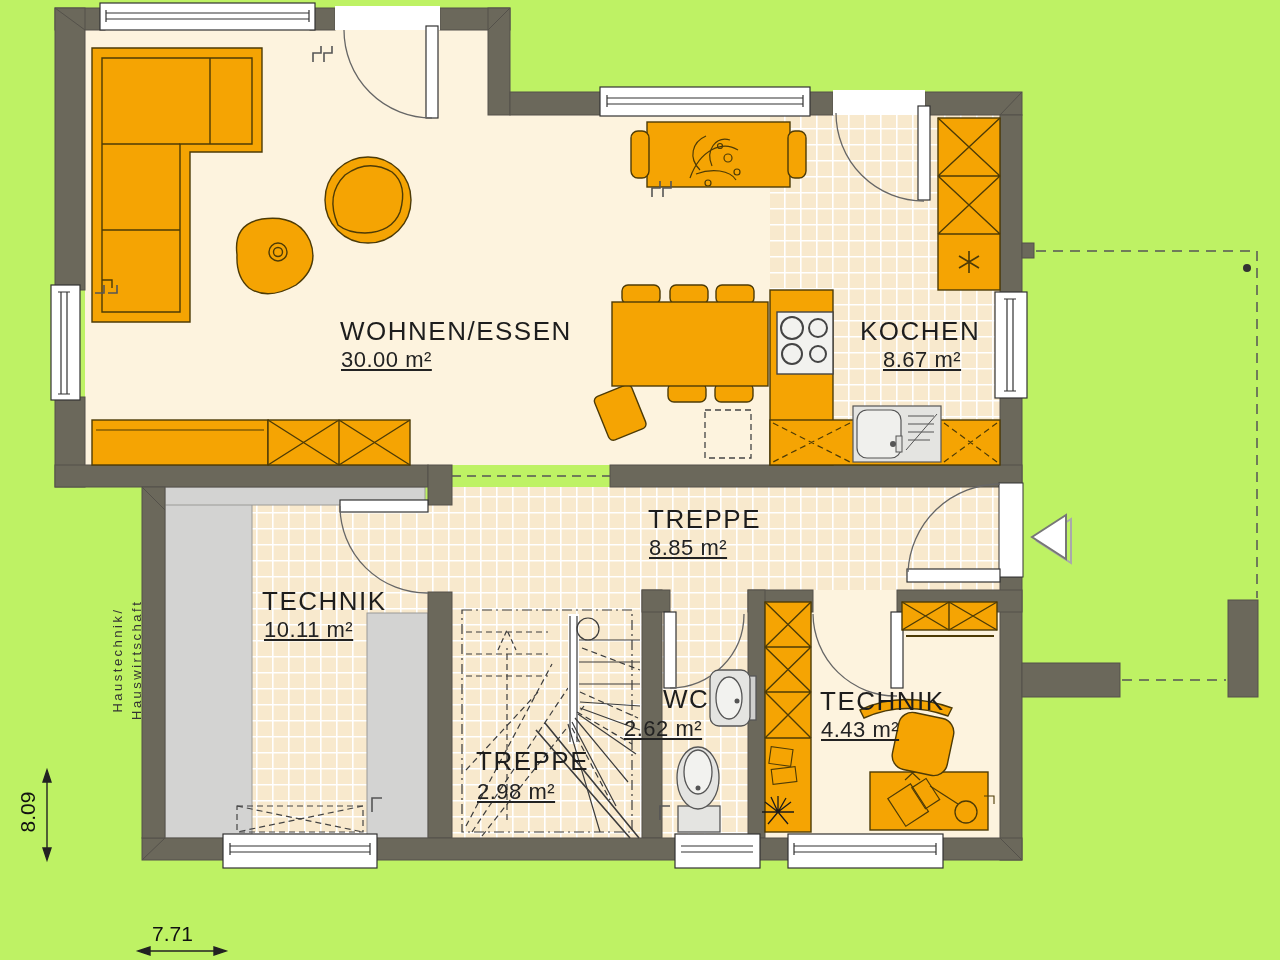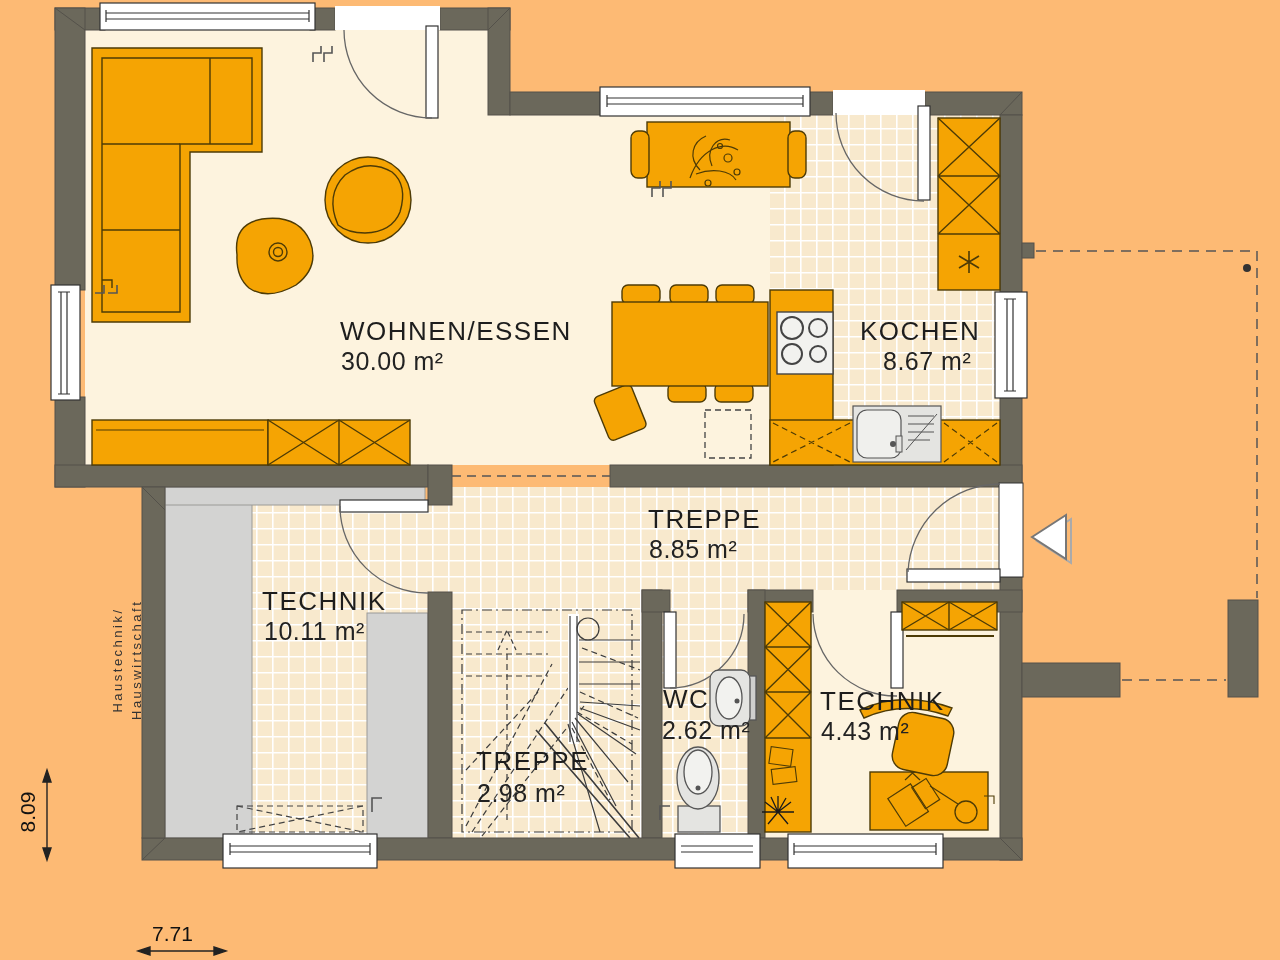--- a/index.html
+++ b/index.html
@@ -1,27 +1,28 @@
 <!DOCTYPE html>
 <html><head>
 <meta charset="utf-8">
 <style>
   html,body { margin:0; padding:0; background:#ffffff; }
   #stage {
-    position:relative; width:1280px; height:960px; background:#fdba74;
+    position:relative; width:1280px; height:960px; background:#bef264;
     font-family:"Liberation Sans", sans-serif; overflow:hidden;
   }
   #plan-svg { position:absolute; left:0; top:0; }
   .rt {
     position:absolute; font-size:26px; letter-spacing:1.5px; color:#1d1d1d;
     white-space:nowrap;
   }
   .ra {
-    position:absolute; font-size:25px; letter-spacing:0.5px; color:#222;
+    position:absolute; font-size:22px; letter-spacing:0.5px; color:#222;
     white-space:nowrap;
+    text-decoration:underline;
   }
   .dim {
     position:absolute; font-size:21px; color:#111; white-space:nowrap;
   }
   .dim.vert { transform:rotate(-90deg); transform-origin:center center; }
   #ht-label {
     position:absolute; left:148px; top:590px; width:120px; height:130px;
     transform:rotate(-90deg) translate(-130px,-40px); transform-origin:0 0;
     color:#333; font-size:13px; letter-spacing:2.5px; line-height:19px;
     text-align:center; white-space:nowrap;
@@ -338,21 +339,21 @@
 <span class="rt" style="left:648px; top:504px">TREPPE</span>
 <span class="ra" style="left:649px; top:535px">8.85 m²</span>
 
 <span class="rt" style="left:262px; top:586px">TECHNIK</span>
 <span class="ra" style="left:264px; top:617px">10.11 m²</span>
 
 <span class="rt" style="left:476px; top:746px">TREPPE</span>
 <span class="ra" style="left:477px; top:779px">2.98 m²</span>
 
 <span class="rt" style="left:663px; top:684px">WC</span>
-<span class="ra" style="left:662px; top:716px">2.62 m²</span>
+<span class="ra" style="left:624px; top:716px">2.62 m²</span>
 
 <span class="rt" style="left:820px; top:686px">TECHNIK</span>
 <span class="ra" style="left:821px; top:717px">4.43 m²</span>
 
 <div id="ht-label">
   <span>Haustechnik/</span>
   <span>Hauswirtschaft</span>
 </div>
 
 <span class="dim vert" style="left:8px; top:800px">8.09</span>

